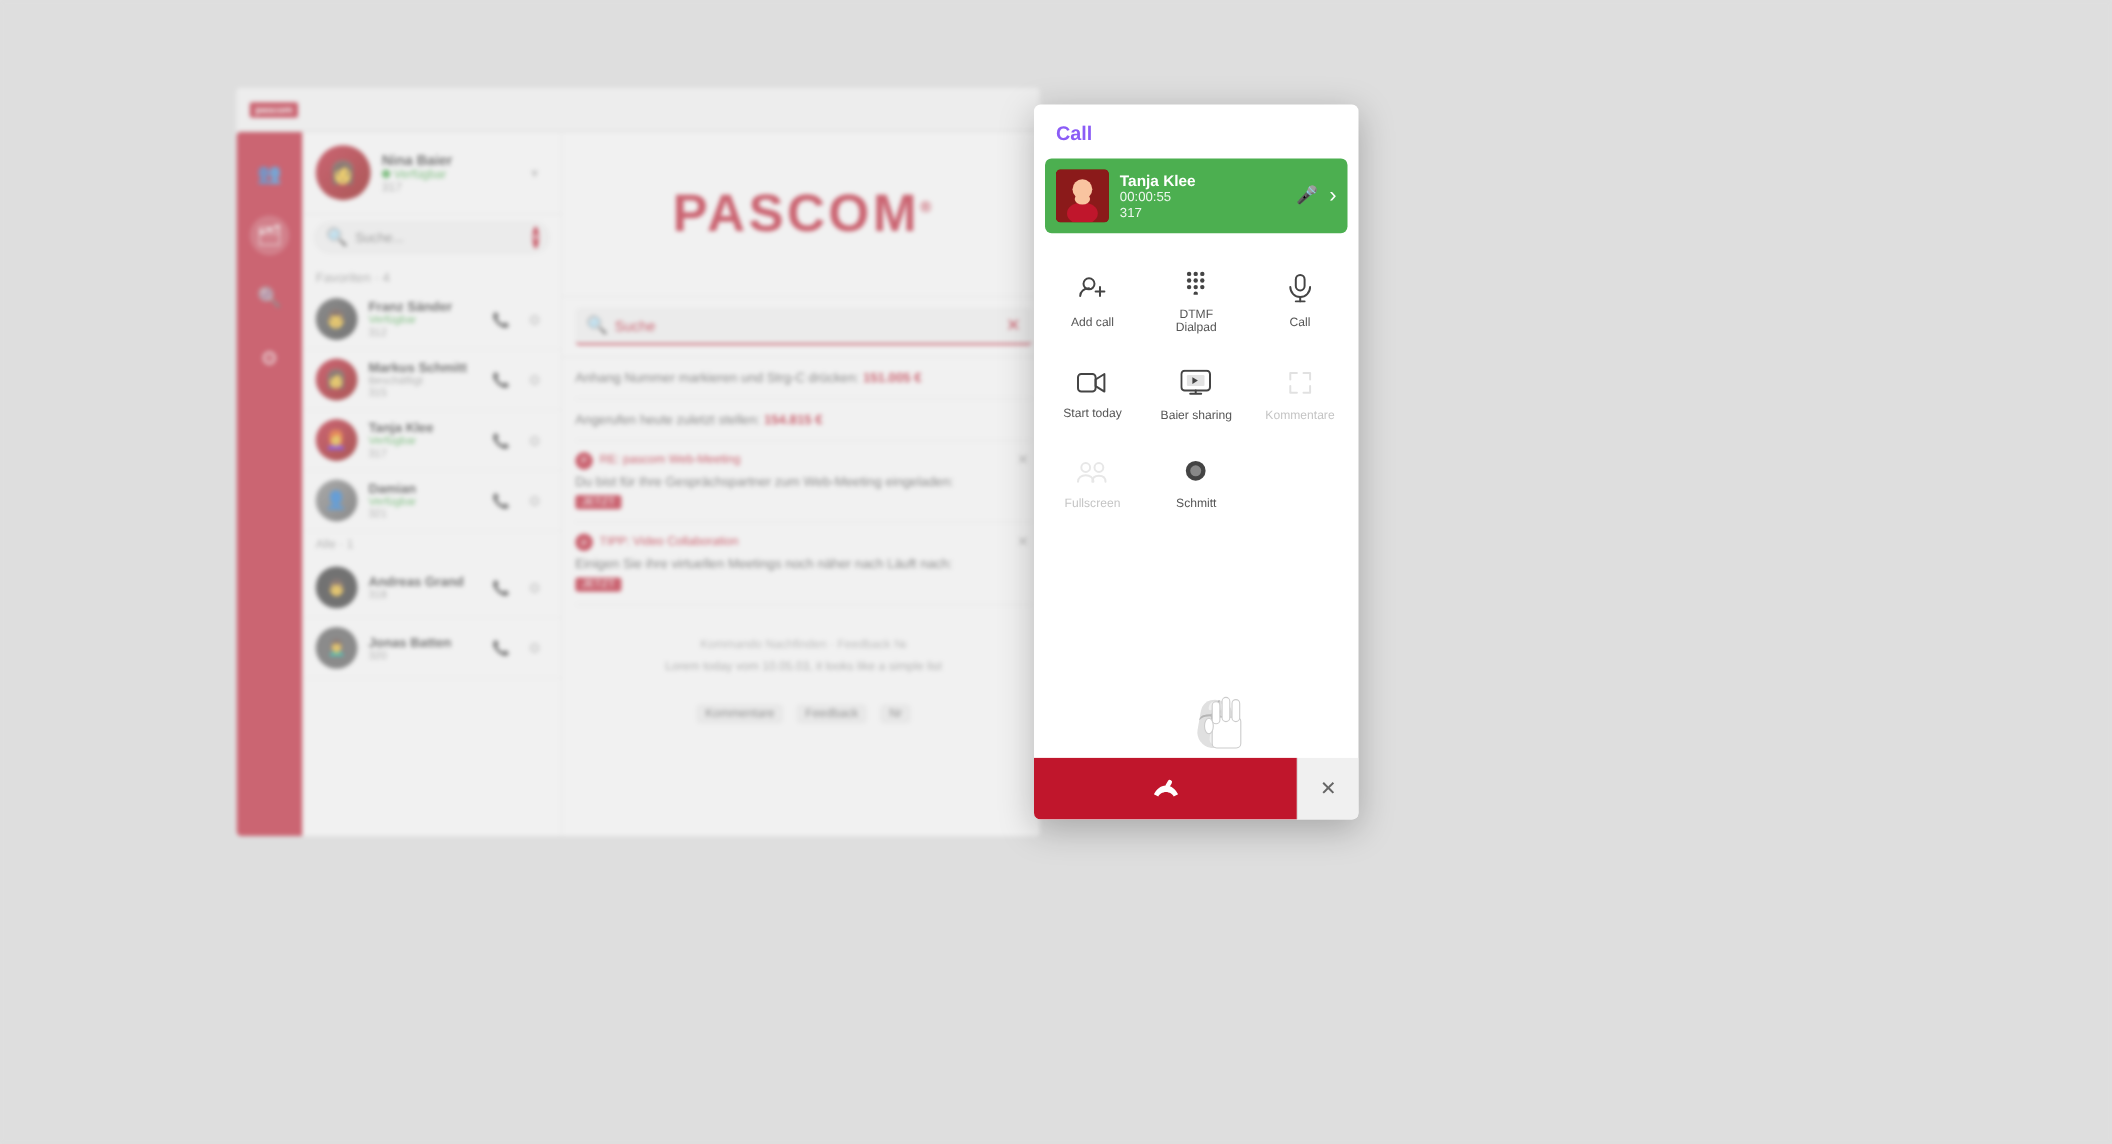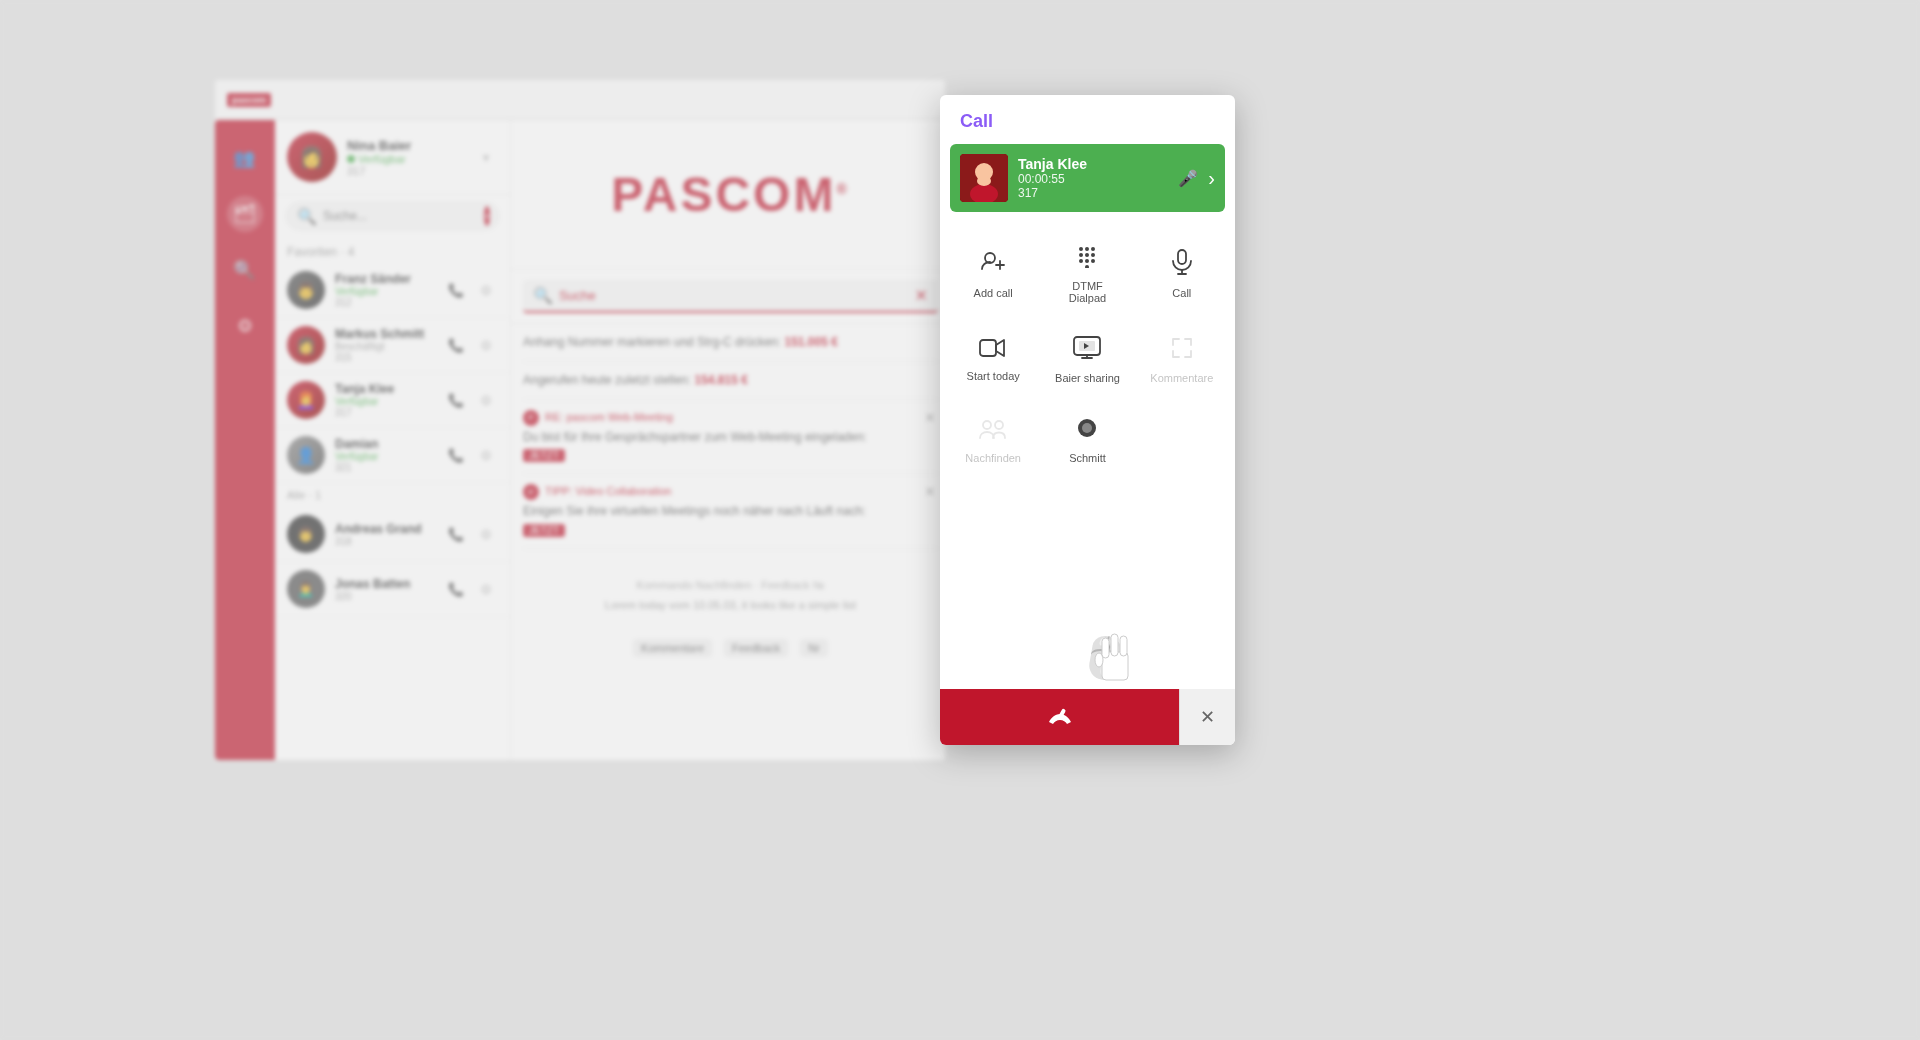--- a/index.html
+++ b/index.html
@@ -561,21 +561,21 @@
 
     <button class="ctrl-btn disabled">
       <span class="ctrl-icon">
         <svg width="28" height="24" viewBox="0 0 28 24" fill="none">
           <circle cx="8" cy="9" r="4" stroke="#bbb" stroke-width="1.8"></circle>
           <circle cx="20" cy="9" r="4" stroke="#bbb" stroke-width="1.8"></circle>
           <path d="M1 22c0-3.5 3-6 7-6s7 2.5 7 6" stroke="#bbb" stroke-width="1.8" stroke-linecap="round"></path>
           <path d="M14 22c0-3.5 2-5.5 6-5.5s6 2 6 5.5" stroke="#bbb" stroke-width="1.8" stroke-linecap="round"></path>
         </svg>
       </span>
-      <span class="ctrl-label">Nachfinden</span>
+      <span class="ctrl-label">Fullscreen</span>
     </button>
 
     <button class="ctrl-btn">
       <span class="ctrl-icon">
         <svg width="24" height="24" viewBox="0 0 24 24">
           <circle cx="12" cy="12" r="9" fill="#444"></circle>
           <circle cx="12" cy="12" r="5" fill="#888"></circle>
         </svg>
       </span>
       <span class="ctrl-label">Schmitt</span>

